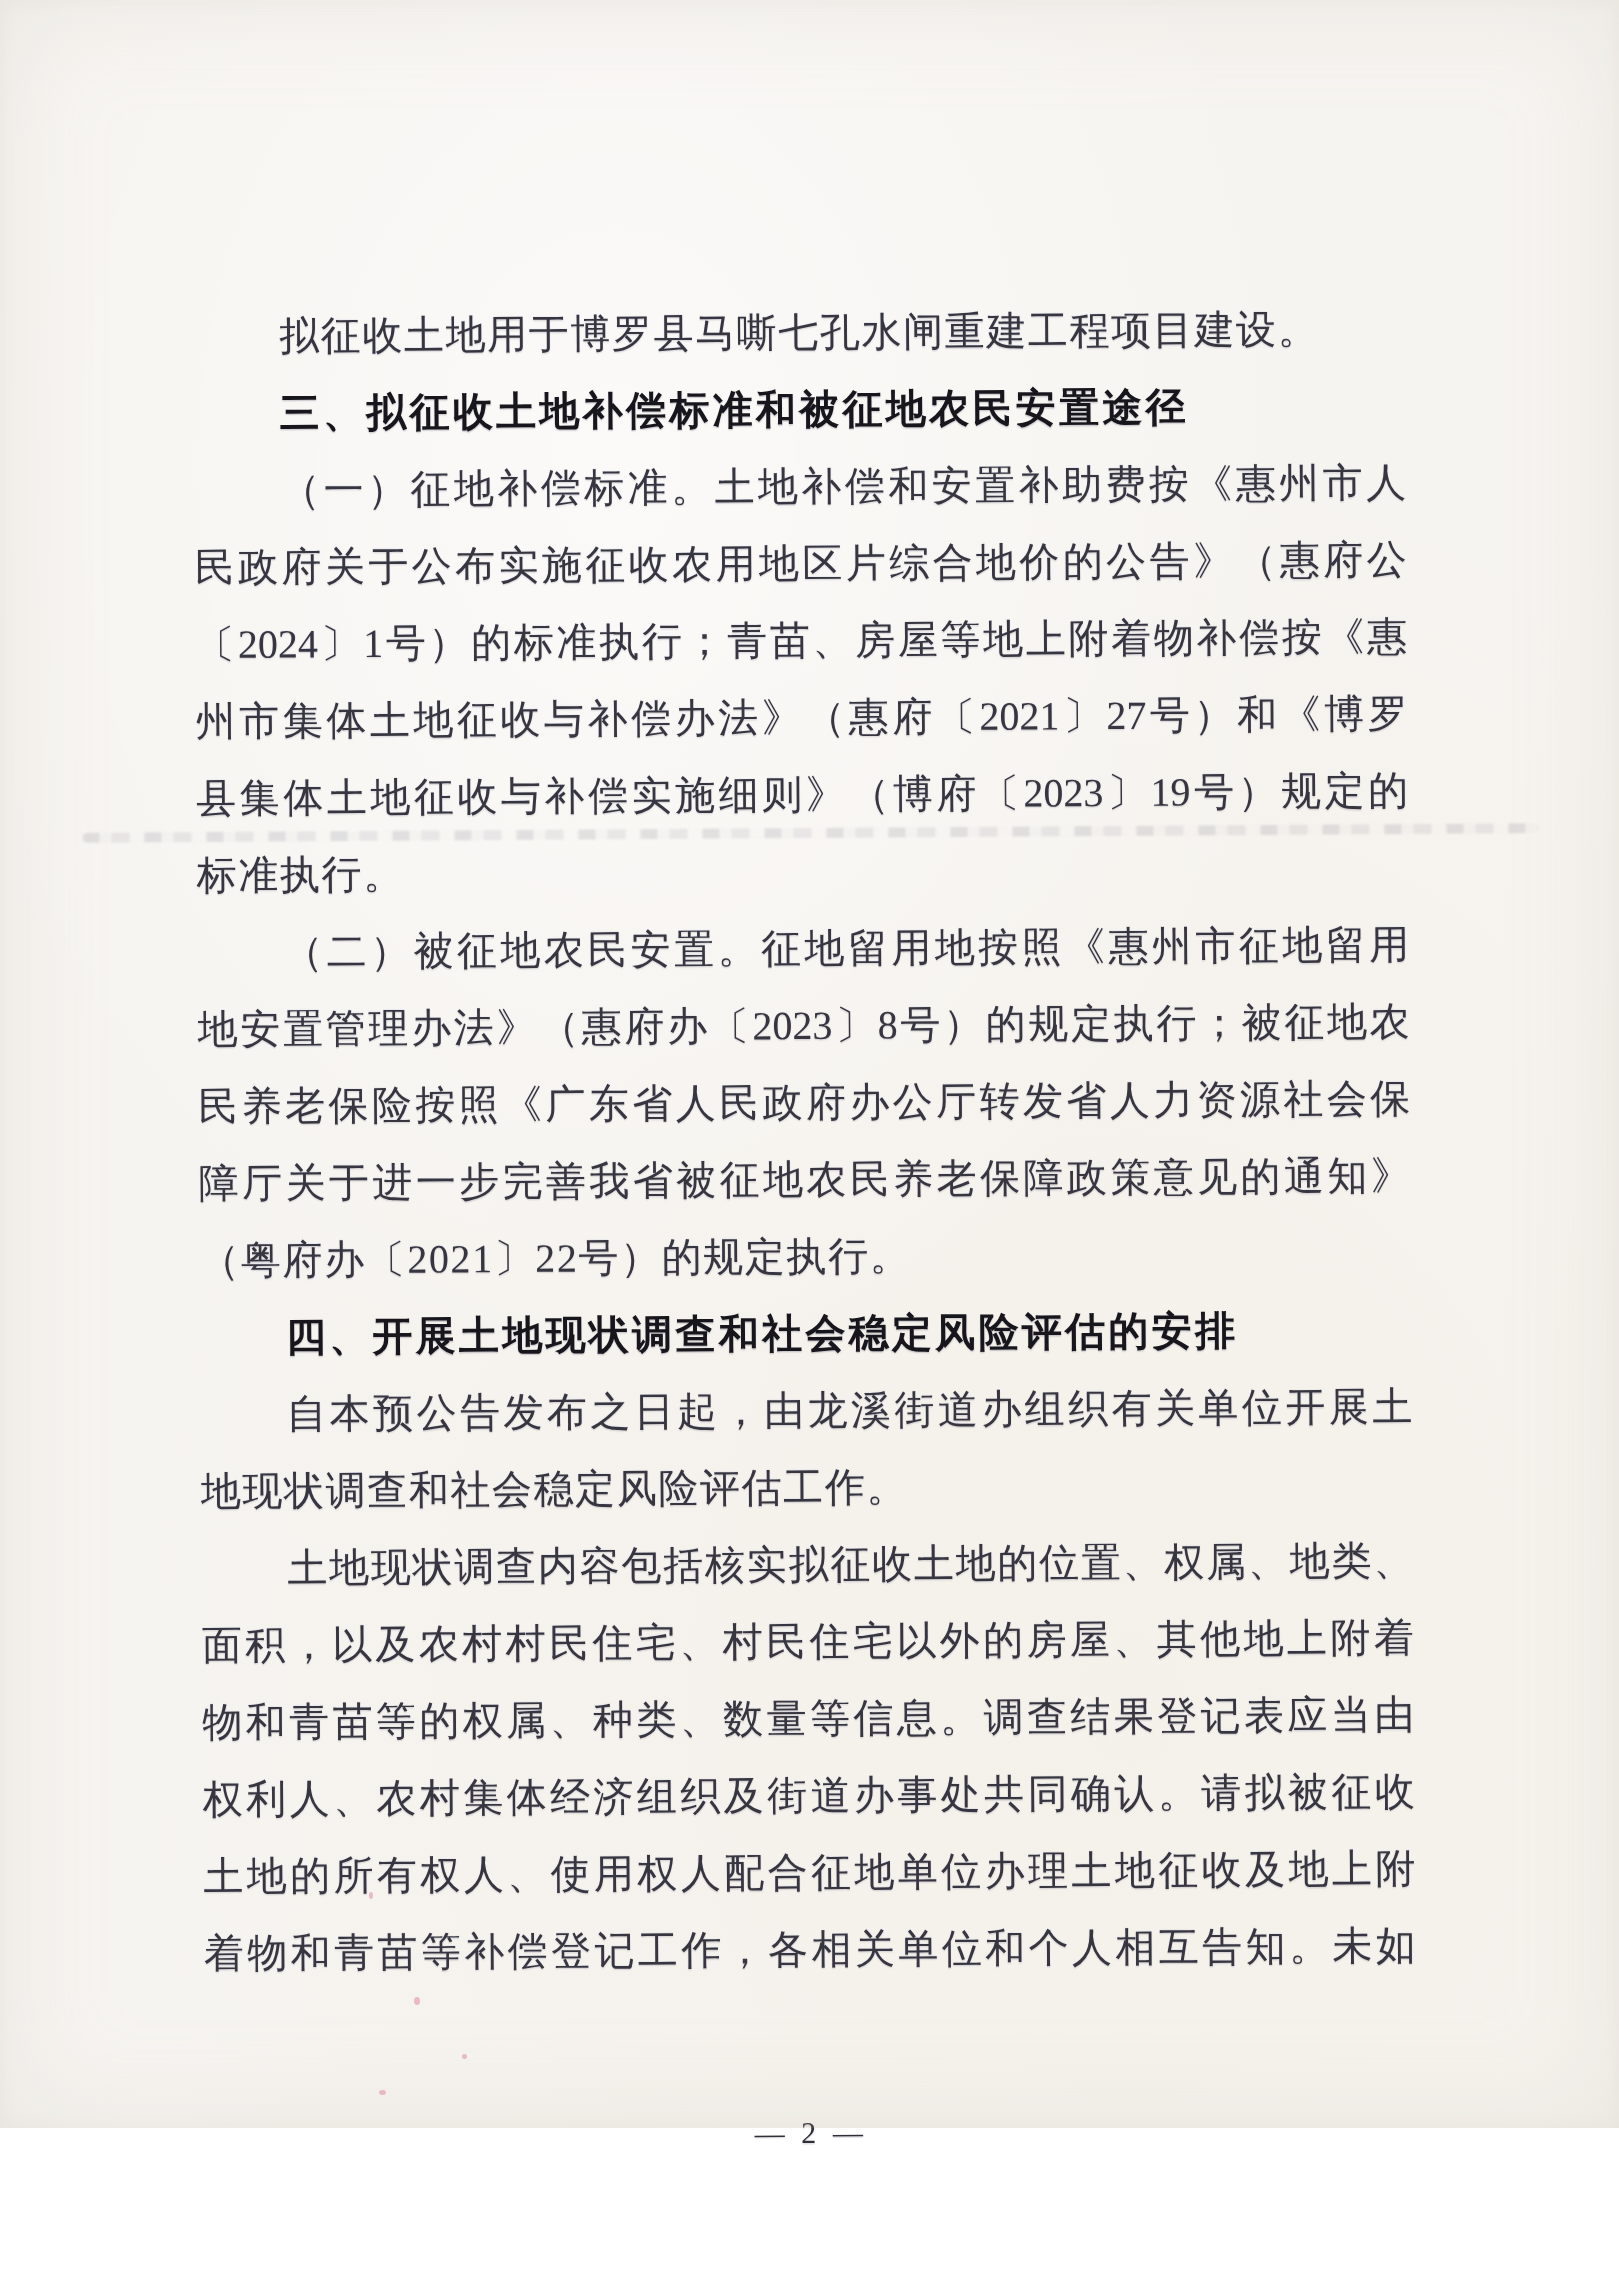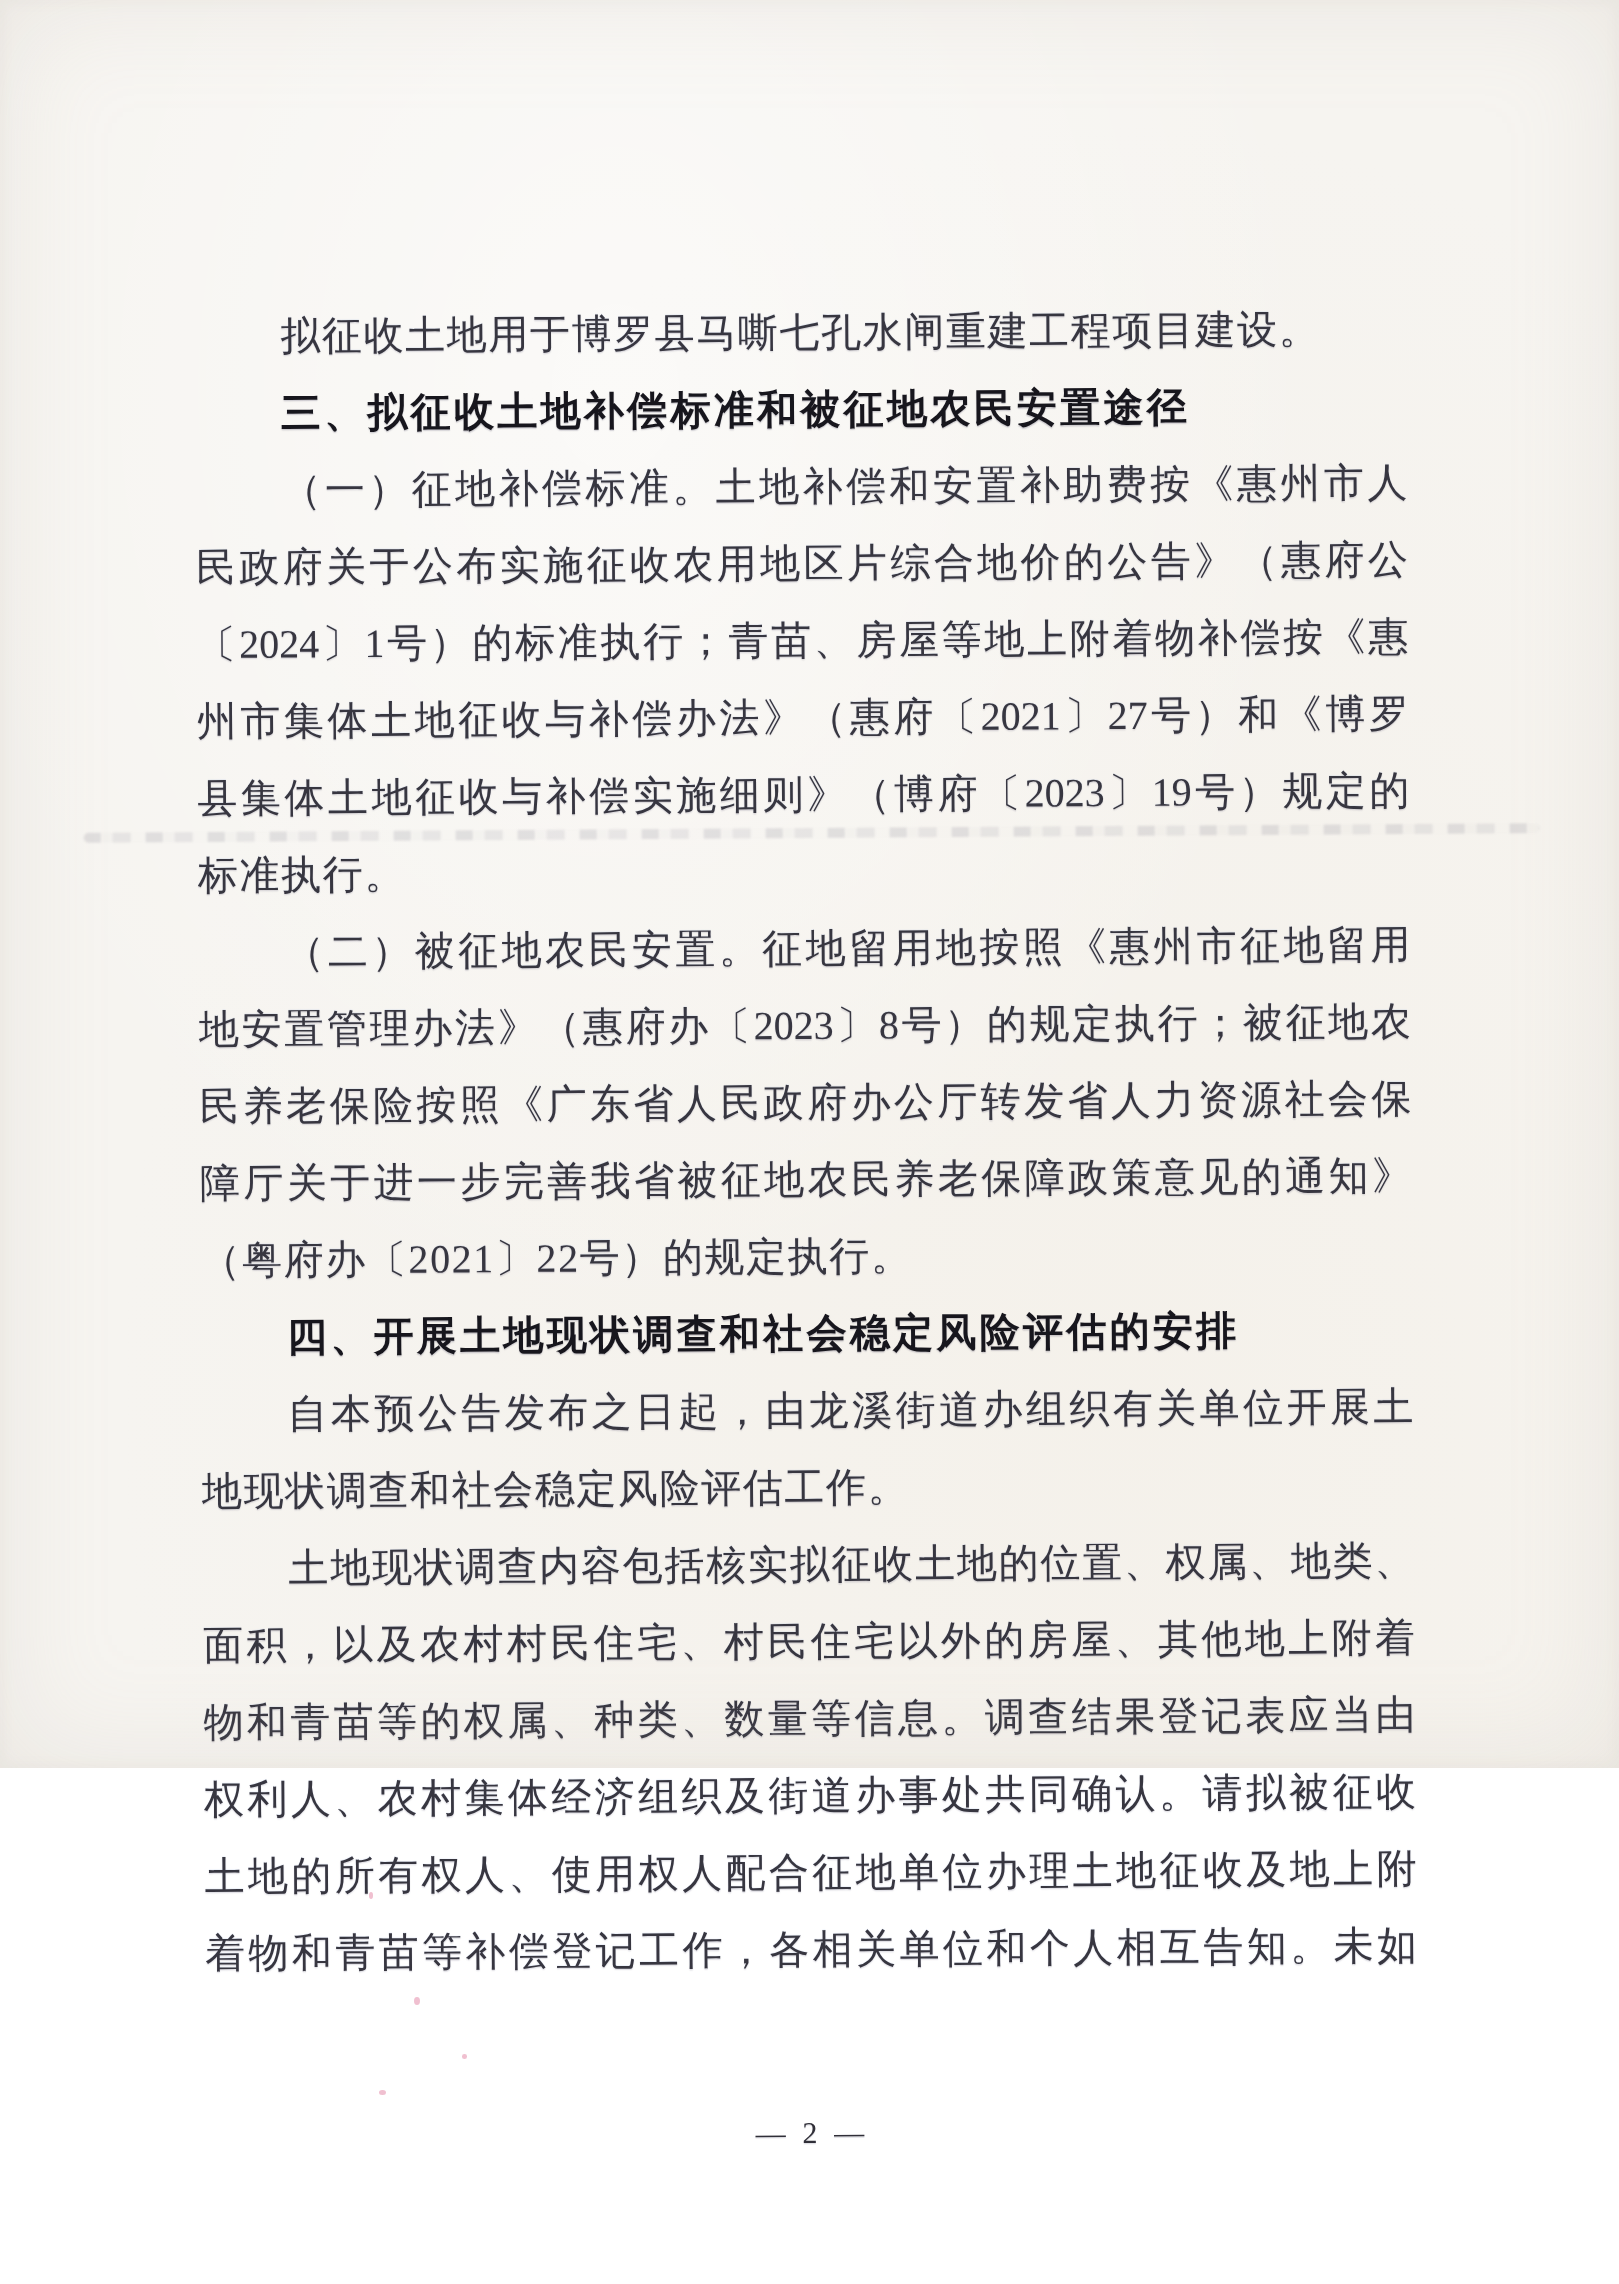--- a/index.html
+++ b/index.html
@@ -4,21 +4,21 @@
 <title>Scanned Document Page</title>
 <style>
   html, body { margin: 0; padding: 0; }
   body {
     width: 1619px; height: 2284px;
     font-family: "Liberation Serif", "DejaVu Serif", serif;
     overflow: hidden;
   }
   .page {
     position: relative;
-    width: 1619px; height: 1768px;
+    width: 1619px; height: 2128px;
     background:
       radial-gradient(ellipse 1186px 1581px at 38% 22%, rgba(255,255,255,0.55) 0%, rgba(255,255,255,0) 60%),
       radial-gradient(ellipse 1449px 1845px at 70% 80%, rgba(243,238,229,0.5) 0%, rgba(243,238,229,0) 70%),
       #f6f4f0;
   }
   .page::after {
     content: "";
     position: absolute; inset: 0;
     box-shadow: inset 0 0 112px rgba(188,182,168,0.20), inset 0 0 14.5px rgba(205,199,188,0.16);
     pointer-events: none;

